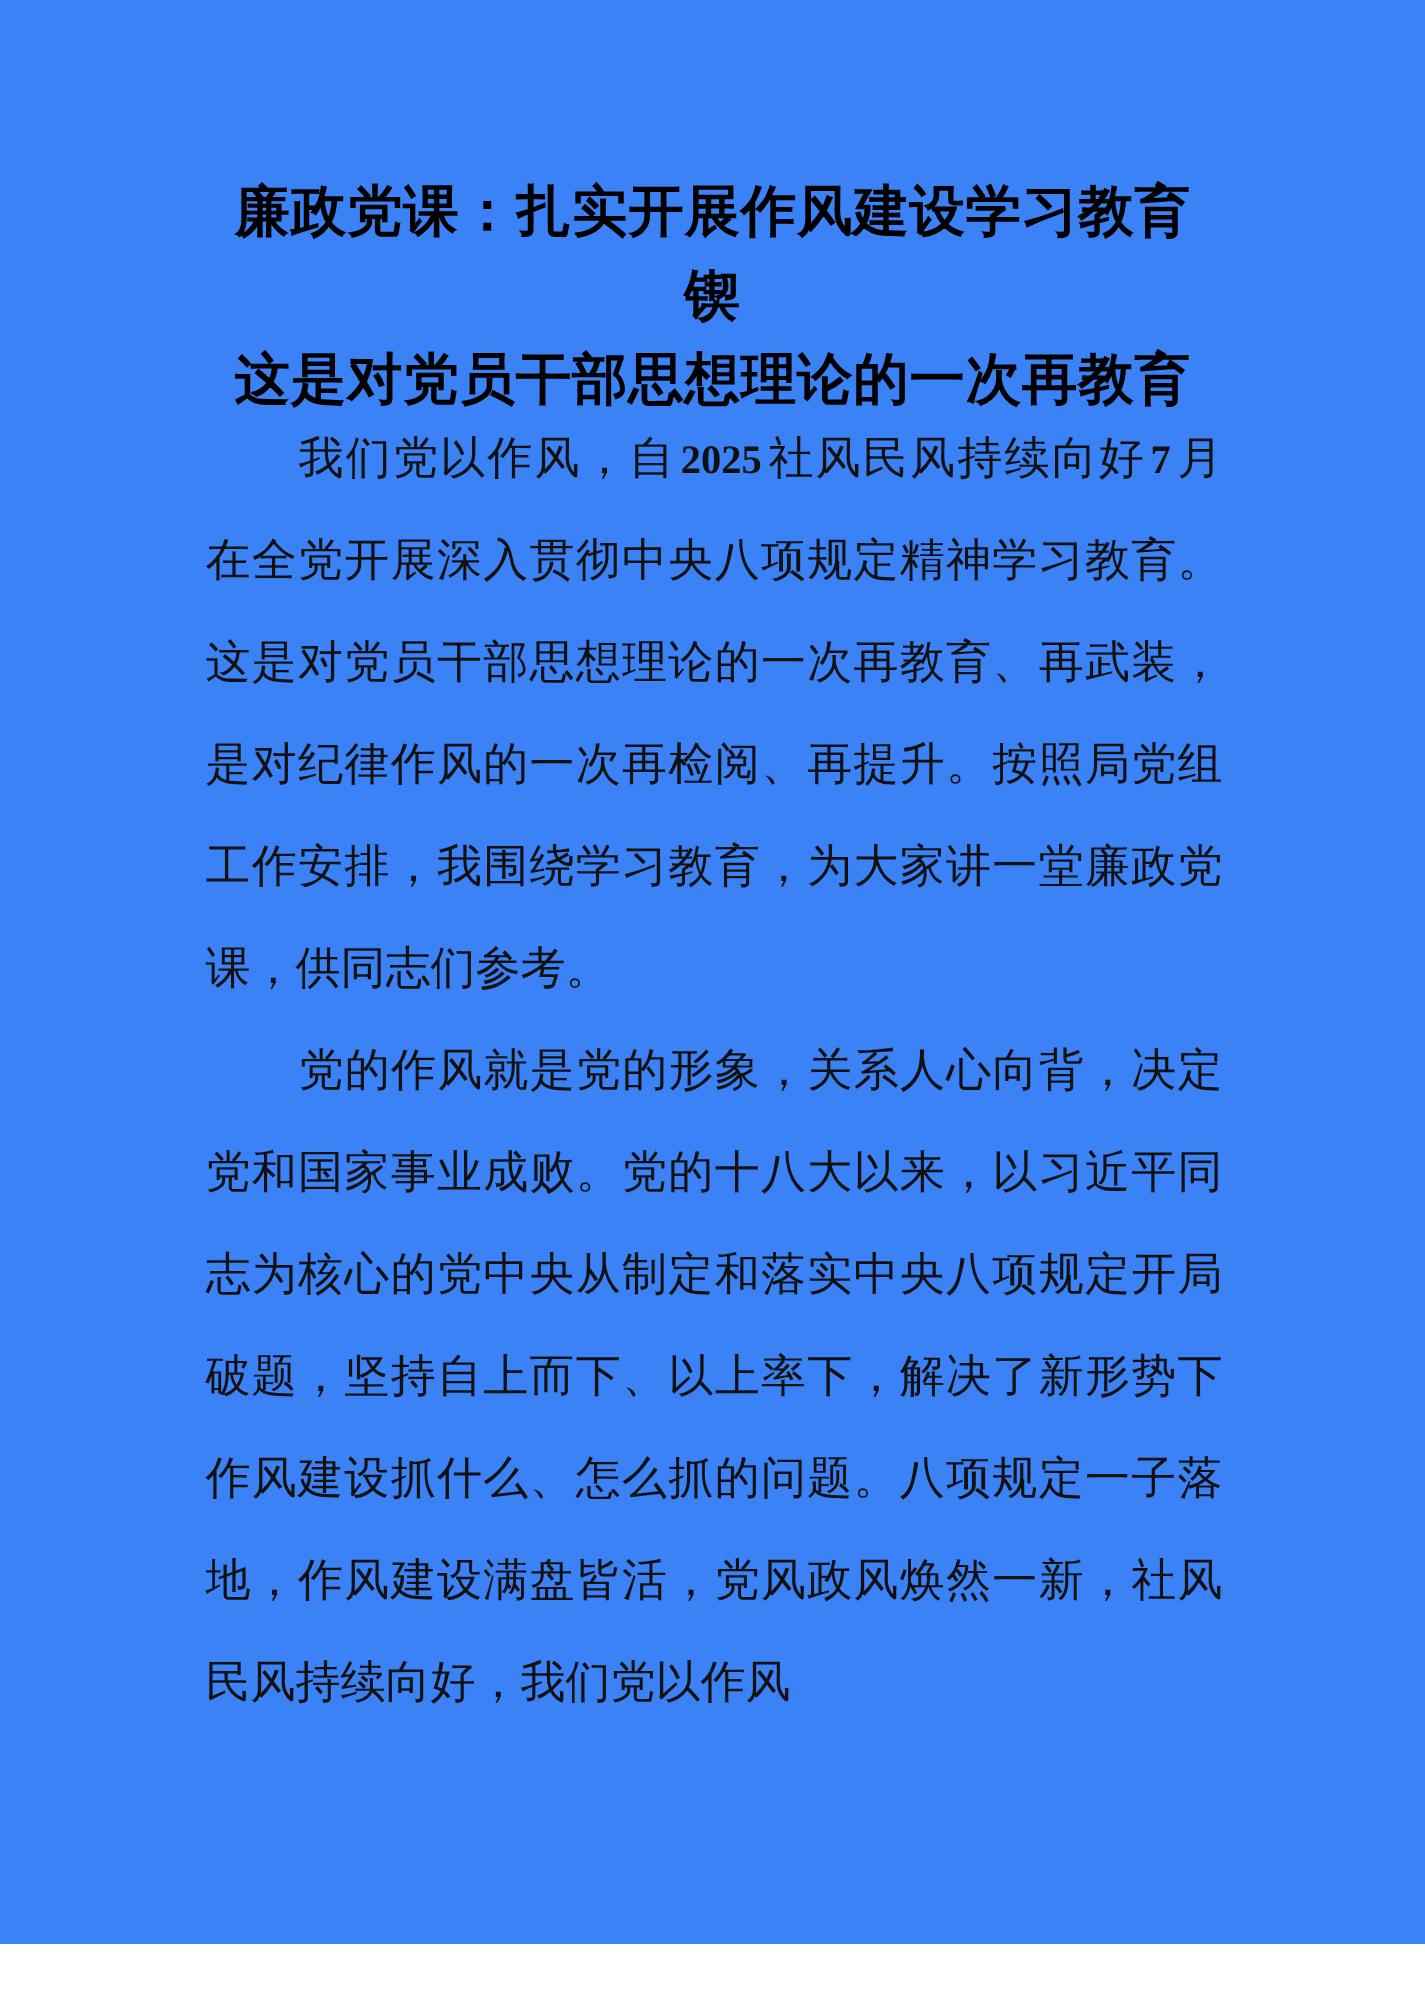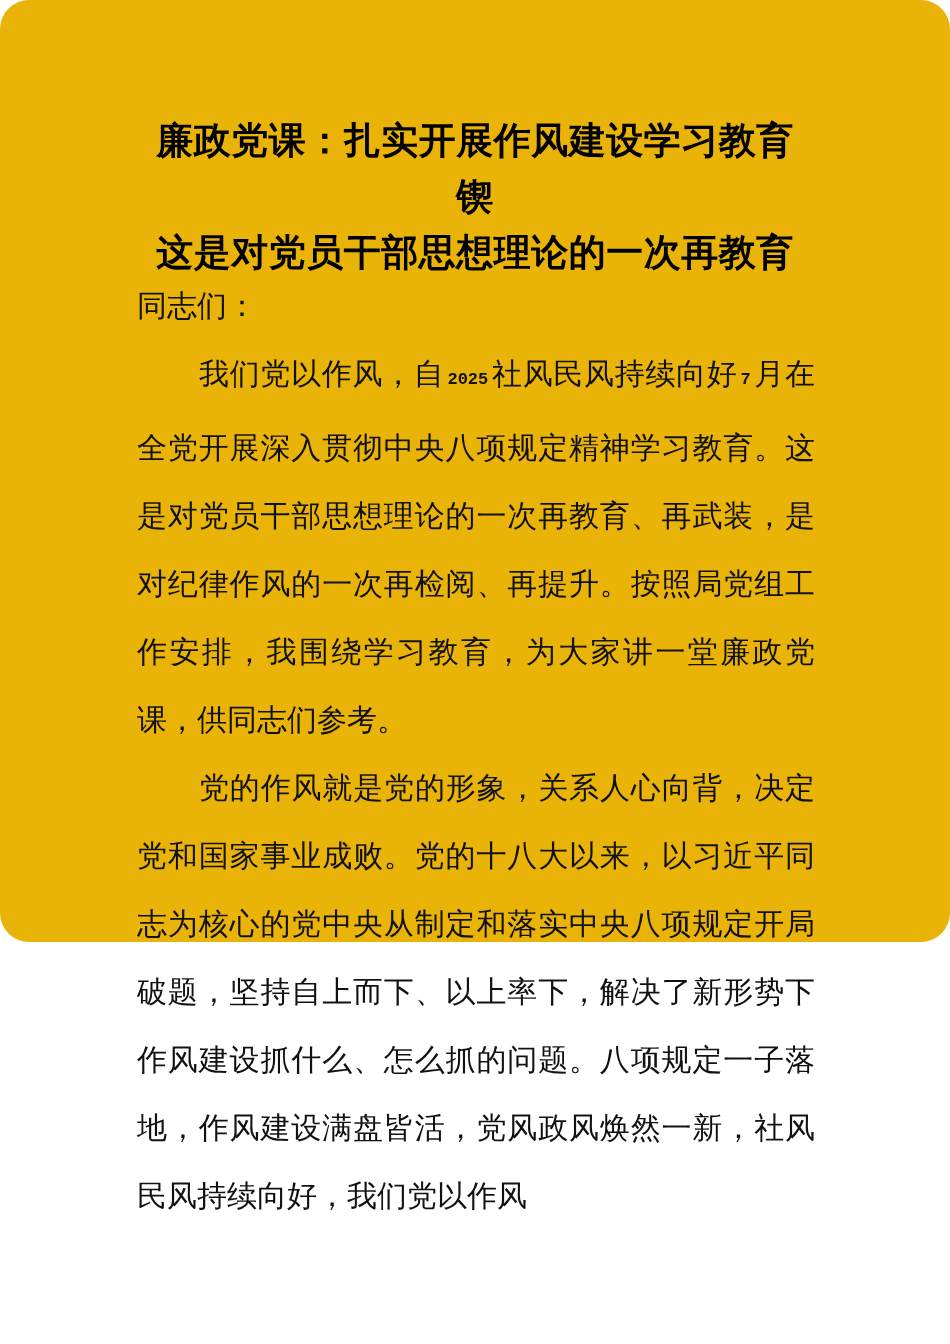--- a/index.html
+++ b/index.html
@@ -12,24 +12,23 @@
     height: 1344px;
     overflow: hidden;
     font-family: "DejaVu Serif", "Liberation Serif", serif;
     color: #000000;
     -webkit-font-smoothing: antialiased;
   }
 
   .page {
     position: relative;
     width: 950px;
-    height: 942px;
-    background: #eab308;
+    height: 1296px;
+    background: #3b82f6;
     box-sizing: border-box;
-    border-radius: 29px;
   }
 
   
   .doc-title {
     position: absolute;
     left: 137px;
     top: 112px;
     width: 676px;
     text-align: center;
     font-family: "DejaVu Serif", "Liberation Serif", serif;
@@ -64,37 +63,36 @@
   .para.salutation {
     text-indent: 0;
   }
 
   .para.indent {
     text-indent: 62px;
   }
 
   
   .num {
-    font-family: Liberation Mono, monospace;
+    font-family: Liberation Serif, serif;
     font-weight: 700;
-    font-size: 17px;
+    font-size: 27px;
     padding: 0 3px;
     letter-spacing: 0;
   }
 </style>
 </head>
 <body>
 
 <div class="page">
 
   <div class="doc-title"><span>廉政党课：扎实开展作风建设学习教育 锲</span><br><span>这是对党员干部思想理论的一次再教育</span></div>
 
   <div class="doc-body">
 
-    <p class="para salutation">同志们：</p>
 
     <p class="para indent"><span>我们党以作风，自</span><span class="num">2025</span><span>社风民风持续向好</span><span class="num">7</span><span>月在全党开展深入贯彻中央八项规定精神学习教育。这是对党员干部思想理论的一次再教育、再武装，是对纪律作风的一次再检阅、再提升。按照局党组工作安排，我围绕学习教育，为大家讲一堂廉政党课，供同志们参考。</span></p>
 
 
     <p class="para indent">党的作风就是党的形象，关系人心向背，决定党和国家事业成败。党的十八大以来，以习近平同志为核心的党中央从制定和落实中央八项规定开局破题，坚持自上而下、以上率下，解决了新形势下作风建设抓什么、怎么抓的问题。八项规定一子落地，作风建设满盘皆活，党风政风焕然一新，社风民风持续向好，我们党以作风</p>
 
   </div>
 
 </div>
 

